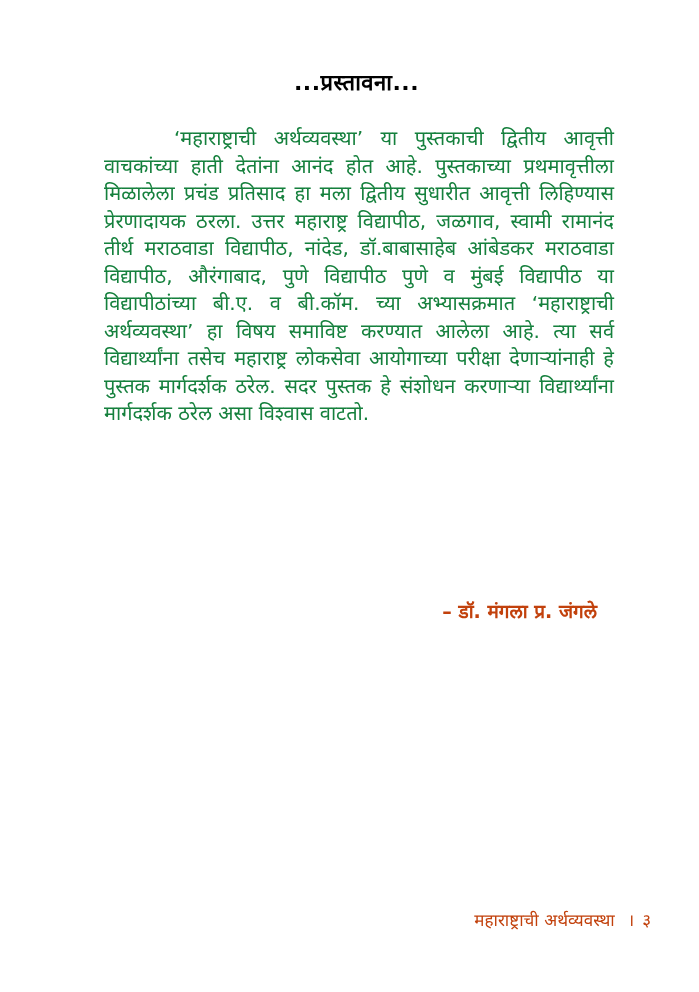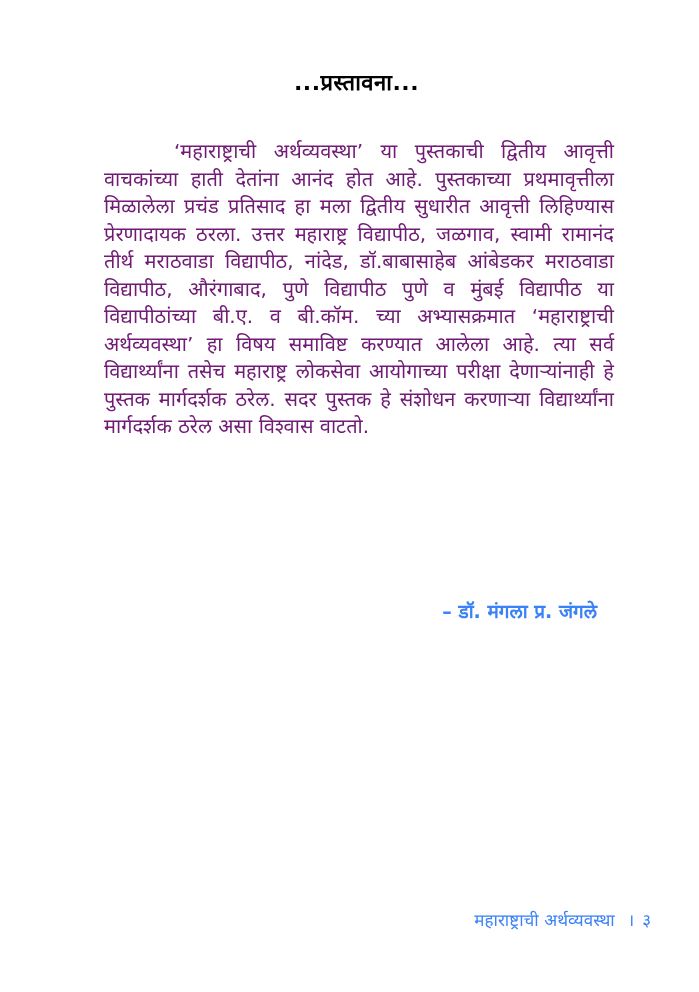--- a/index.html
+++ b/index.html
@@ -24,47 +24,47 @@
     width: 100%;
     text-align: center;
     font-size: 22px;
     font-weight: bold;
     letter-spacing: 0.5px;
     color: #000000;
   }
   .body-text {
     position: absolute;
     left: 97px;
-    top: 138px;
+    top: 125px;
     width: 510px;
     font-size: 20px;
     line-height: 27.5px;
     text-align: justify;
-    color: #701a75;
+    color: #15803d;
   }
   .body-text p {
     margin: 0;
     padding: 0;
     text-indent: 70px;
   }
   .signature {
     position: absolute;
     top: 598px;
     right: 109px;
     font-size: 19px;
     font-weight: bold;
-    color: #3b82f6;
+    color: #c2410c;
     white-space: nowrap;
   }
   .footer {
     position: absolute;
     top: 908px;
     right: 55px;
     font-size: 17px;
-    color: #3b82f6;
+    color: #c2410c;
     white-space: nowrap;
   }
   .footer .sep {
     display: inline-block;
     margin: 0 8px 0 13px;
   }
 </style>
 </head>
 <body>
 

